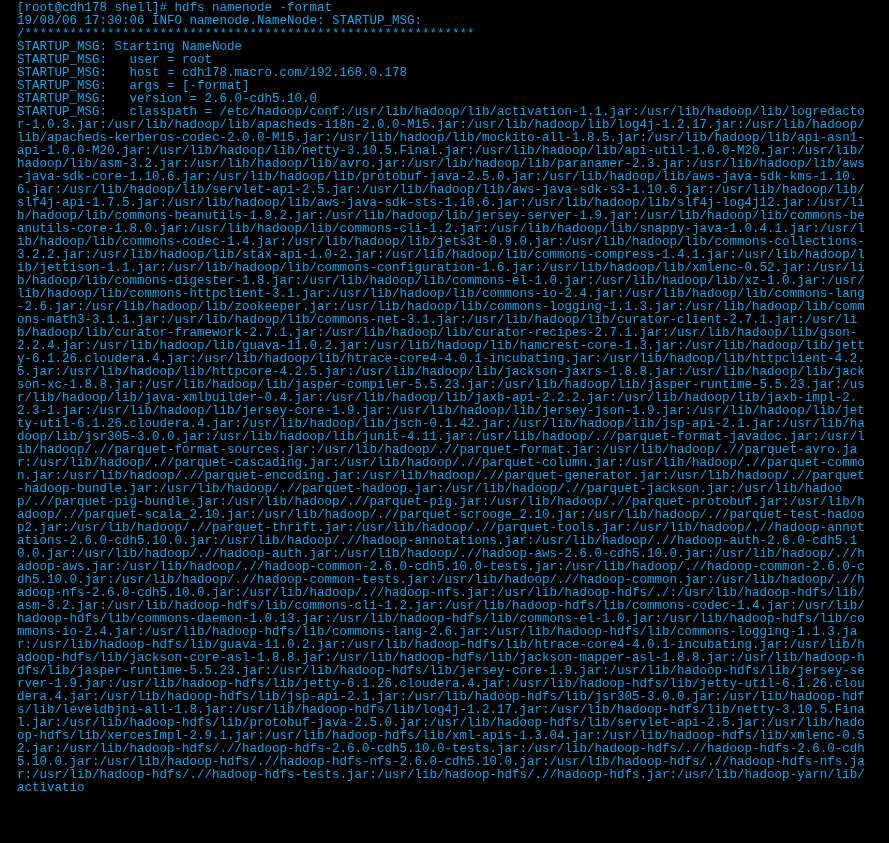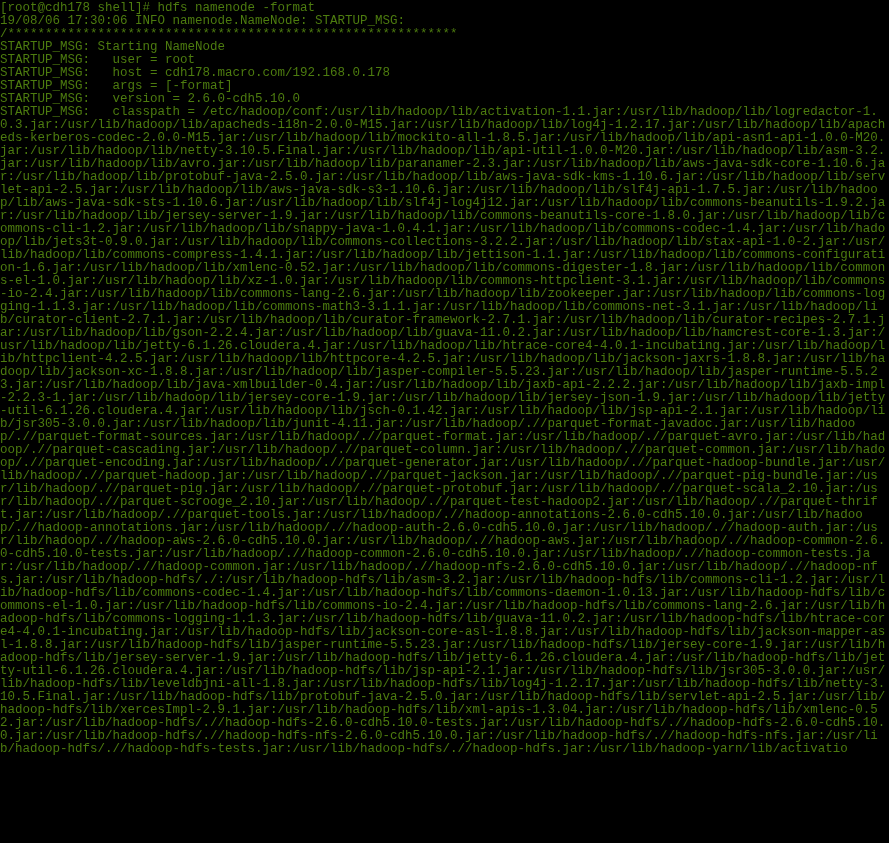--- a/index.html
+++ b/index.html
@@ -7,24 +7,24 @@
     padding: 0;
     width: 889px;
     height: 843px;
     background: #000000;
     overflow: hidden;
   }
   .terminal {
     font-family: "Consolas", "Courier New", monospace;
     font-size: 12.5px;
     line-height: 13px;
-    color: #4d7c0f;
+    color: #0ea5e9;
     white-space: pre-wrap;
     word-break: break-all;
-    padding: 2px 0;
+    padding: 2px 17px;
     letter-spacing: 0px;
   }
 </style>
 </head>
 <body>
 <div class="terminal"><span><span>[root@cdh178 shell]# </span><span>hdfs namenode -format</span></span>
 <span>19/08/06 17:30:06 INFO namenode.NameNode: STARTUP_MSG:</span>
 <span>/************************************************************</span>
 <span>STARTUP_MSG: Starting NameNode</span>
 <span>STARTUP_MSG:   user = root</span>

